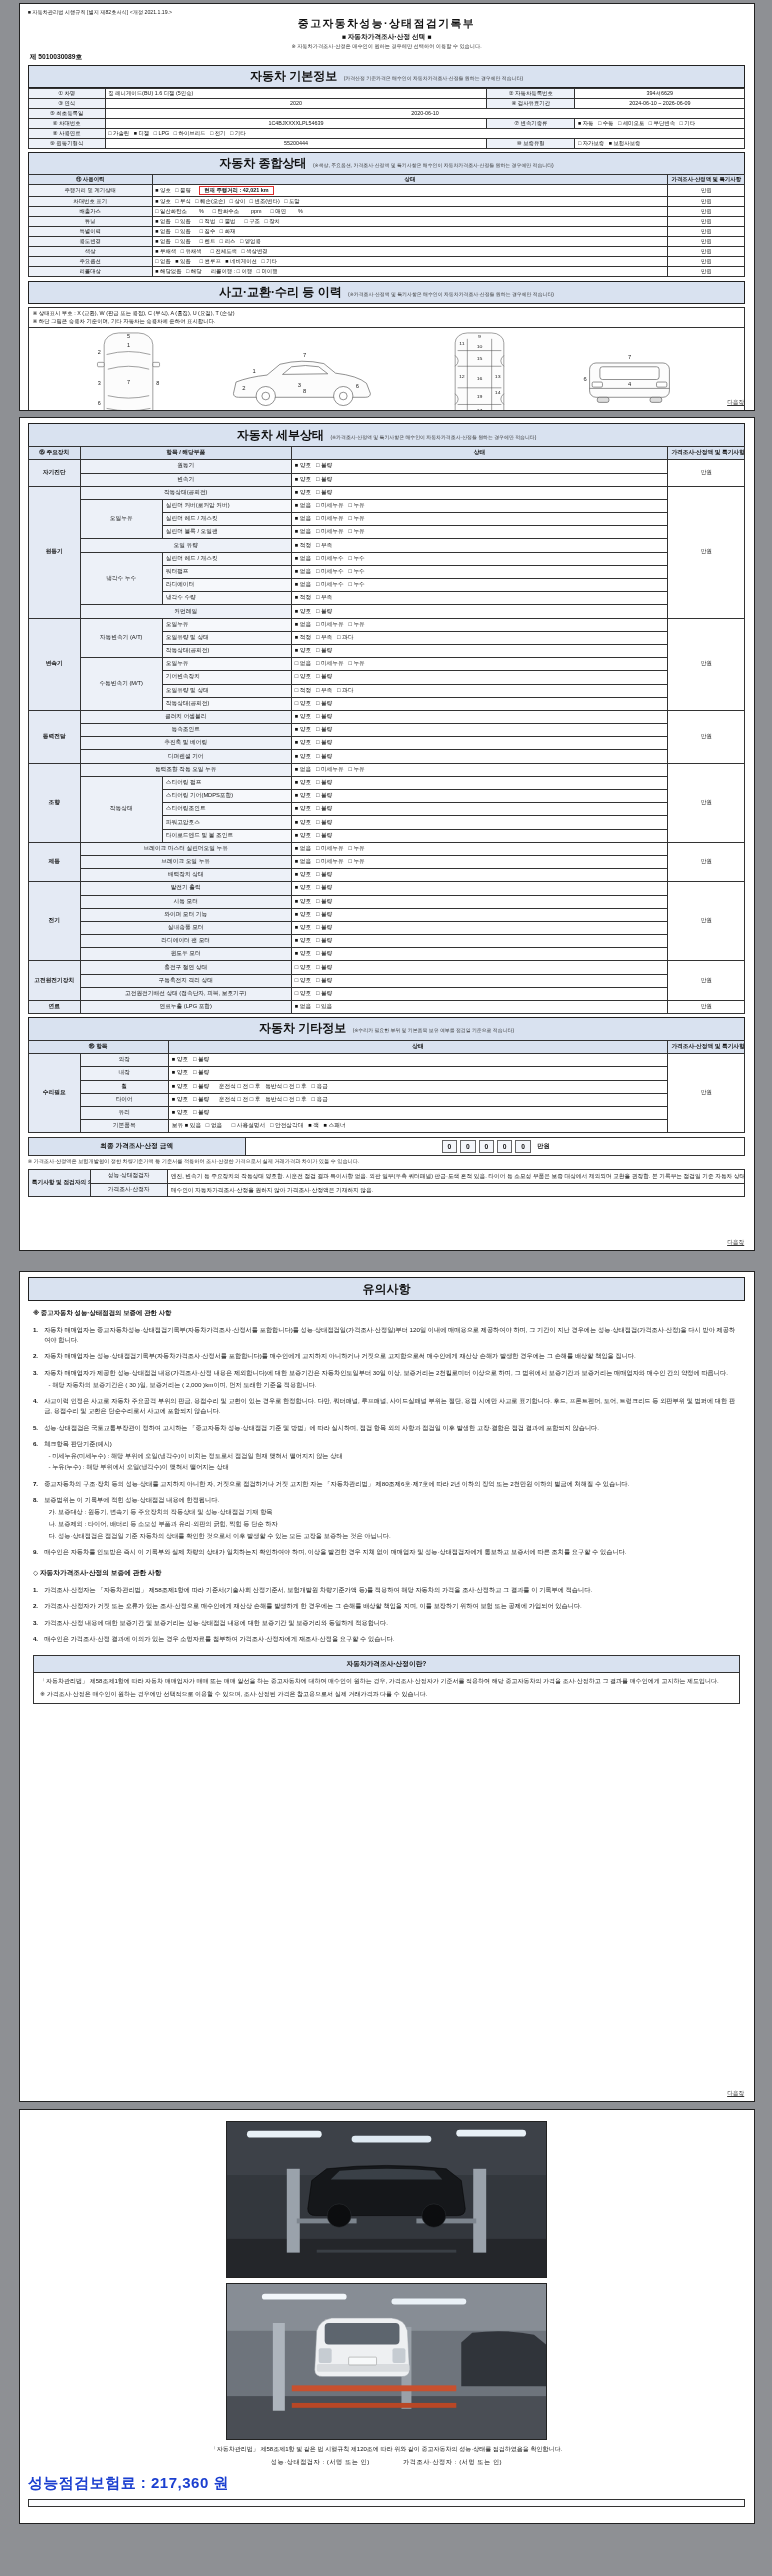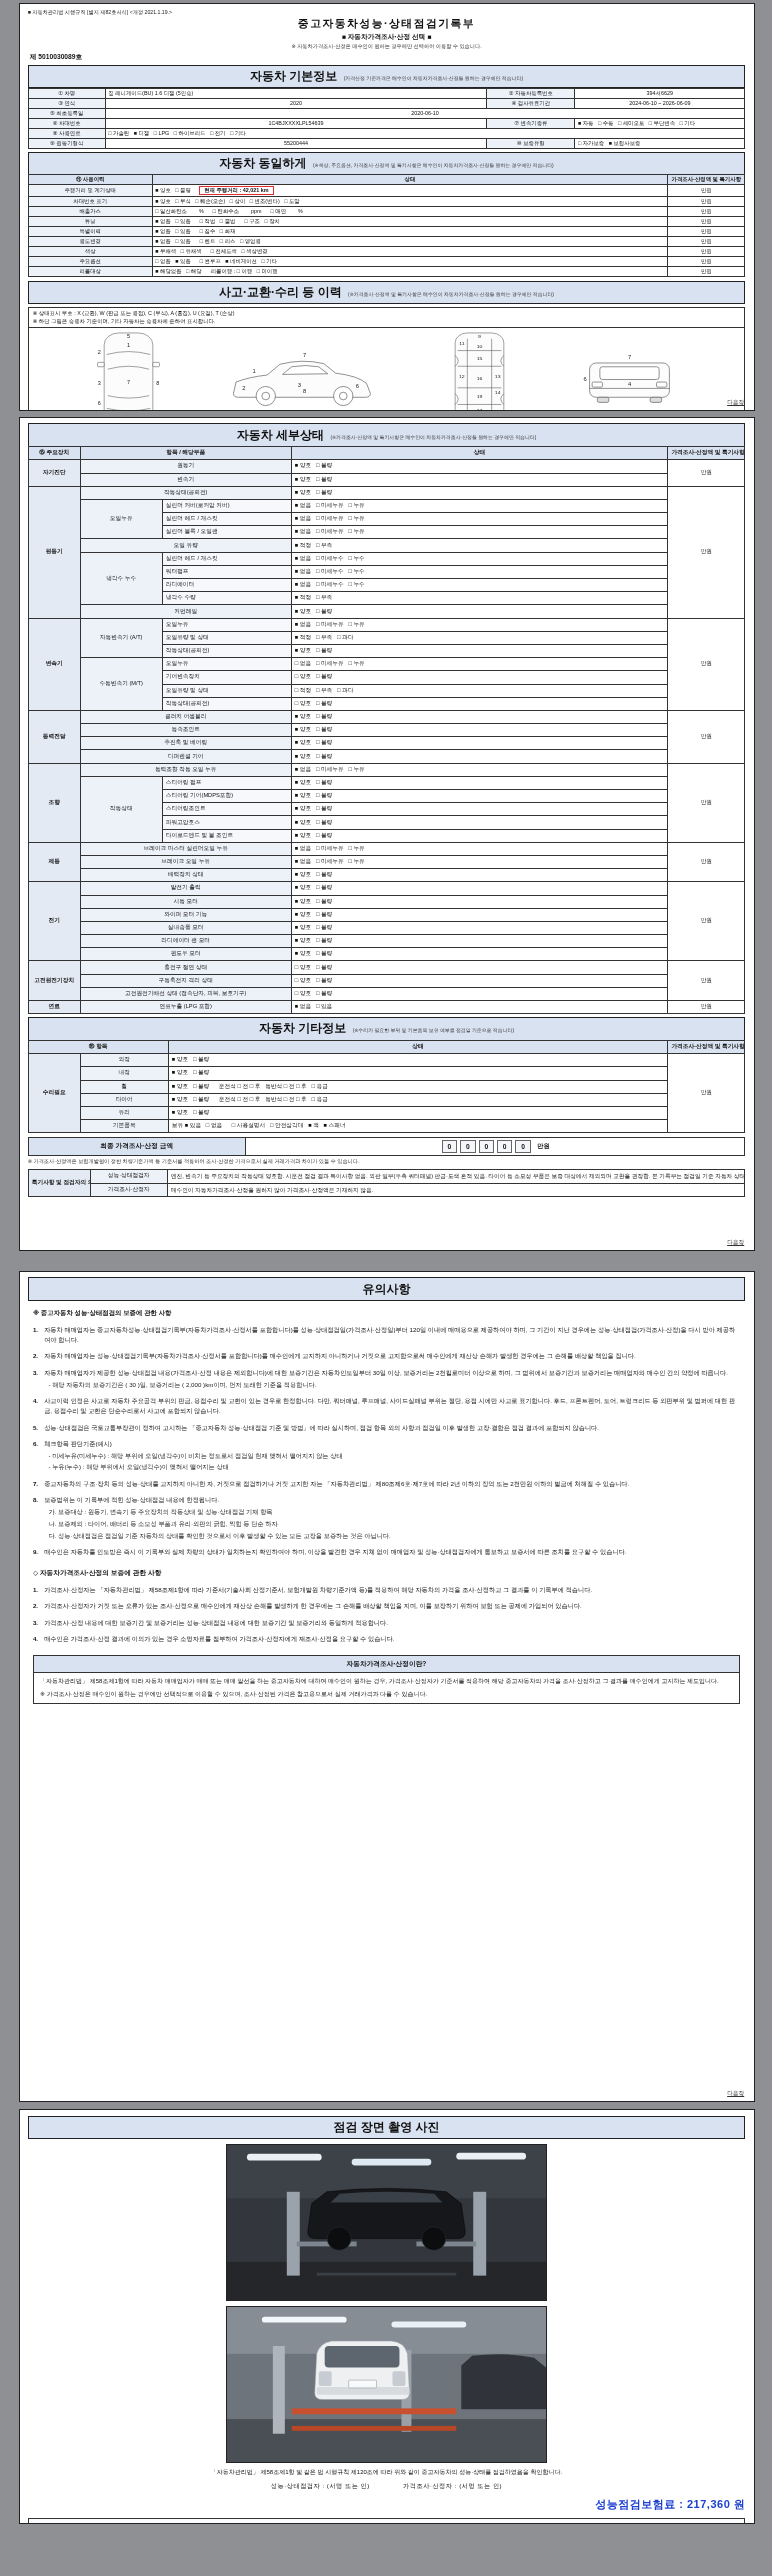--- a/index.html
+++ b/index.html
@@ -46,21 +46,21 @@
   .ntx{flex:1}
   .nsub{margin:1.5px 0 0 15.5px;color:#222}
   .pricehdr{font-weight:bold;font-size:6.7px;margin-top:10.3px}
   .defbox{border:0.8px solid #333;margin-top:10.3px}
   .defbox .dt{background:#d9e2f0;border-bottom:0.5px solid #333;text-align:center;font-weight:bold;font-size:6.7px;padding:2.6px}
   .defbox .dd{padding:4.1px 6.2px;font-size:6px;line-height:1.6}
   .photo{display:block;margin:5.2px auto 0;border:0.5px solid #222}
   .signline{font-size:6px;text-align:center;margin-top:5.2px}
   .signers{text-align:center;font-size:6.2px;margin-top:4.1px;letter-spacing:0.5px}
   .signers span{margin:0 15.5px}
-  .insurance{color:#1b3fd0;font-weight:bold;font-size:11px;text-align:right;margin-top:6.2px;letter-spacing:0.5px}
+  .insurance{color:#1b3fd0;font-weight:bold;font-size:15px;text-align:left;margin-top:6.2px;letter-spacing:0.5px}
   .footerbox{border:0.5px solid #333;margin-top:6.2px;padding:3.1px;text-align:center;font-size:5.4px;line-height:1.6;background:#fbfcfe}
   svg{display:block}
 </style>
 </head>
 <body>
 
 <div class="page p1">
   <div class="formref">■ 자동차관리법 시행규칙 [별지 제82호서식] &lt;개정 2021.1.19.&gt;</div>
   <div class="title">중고자동차성능·상태점검기록부</div>
   <div class="subtitle">■ 자동차가격조사·산정 선택 ■</div>
@@ -108,21 +108,21 @@
         <tr>
           <td class="lb">⑨ 원동기형식</td>
           <td class="ct">55200444</td>
           <td class="lb">⑩ 보증유형</td>
           <td class="st">□ 자가보증   ■ 보험사보증</td>
         </tr>
       </tbody>
   </table>
 
   <div class="secbar">
-    <span class="t">자동차 동일하게</span>
+    <span class="t">자동차 종합상태</span>
     <span class="n">(※색상, 주요옵션, 가격조사·산정액 및 특기사항은 매수인이 자동차가격조사·산정을 원하는 경우에만 적습니다)</span>
   </div>
   <table class="ftable">
     <colgroup>
         <col style="width:52px">
         <col style="width:72px">
         <col>
         <col style="width:77px">
       </colgroup>
     <tbody>
@@ -677,23 +677,20 @@
       <div class="dd">
         <div>「자동차관리법」 제58조제1항에 따라 자동차 매매업자가 매매 또는 매매 알선을 하는 중고자동차에 대하여 매수인이 원하는 경우, 가격조사·산정자가 기준서를 적용하여 해당 중고자동차의 가격을 조사·산정하고 그 결과를 매수인에게 고지하는 제도입니다.</div>
         <div style="margin-top:3.1px">※ 가격조사·산정은 매수인이 원하는 경우에만 선택적으로 이용할 수 있으며, 조사·산정된 가격은 참고용으로서 실제 거래가격과 다를 수 있습니다.</div>
       </div>
     </div>
   </div>
   <div class="nextpage">다음장</div>
 </div>
 
 <div class="page p4">
-  <div class="secbar" style="margin-top:0">
-    <span class="t">점검 장면 촬영 사진</span>
-  </div>
 
   <svg class="photo" width="319" height="155" viewBox="0 0 640 318" preserveAspectRatio="none">
     <rect width="640" height="318" fill="#2b2e33"></rect>
     <rect width="640" height="110" fill="#3d4148"></rect>
     <rect x="40" y="18" width="150" height="14" rx="7" fill="#e8f0f6"></rect>
     <rect x="250" y="28" width="160" height="14" rx="7" fill="#dfe9f2"></rect>
     <rect x="460" y="16" width="140" height="14" rx="7" fill="#e8f0f6"></rect>
     <rect x="0" y="110" width="640" height="130" fill="#33373d"></rect>
     <rect x="0" y="240" width="640" height="78" fill="#24262a"></rect>
     <rect x="120" y="96" width="26" height="172" fill="#9aa2ab"></rect>

